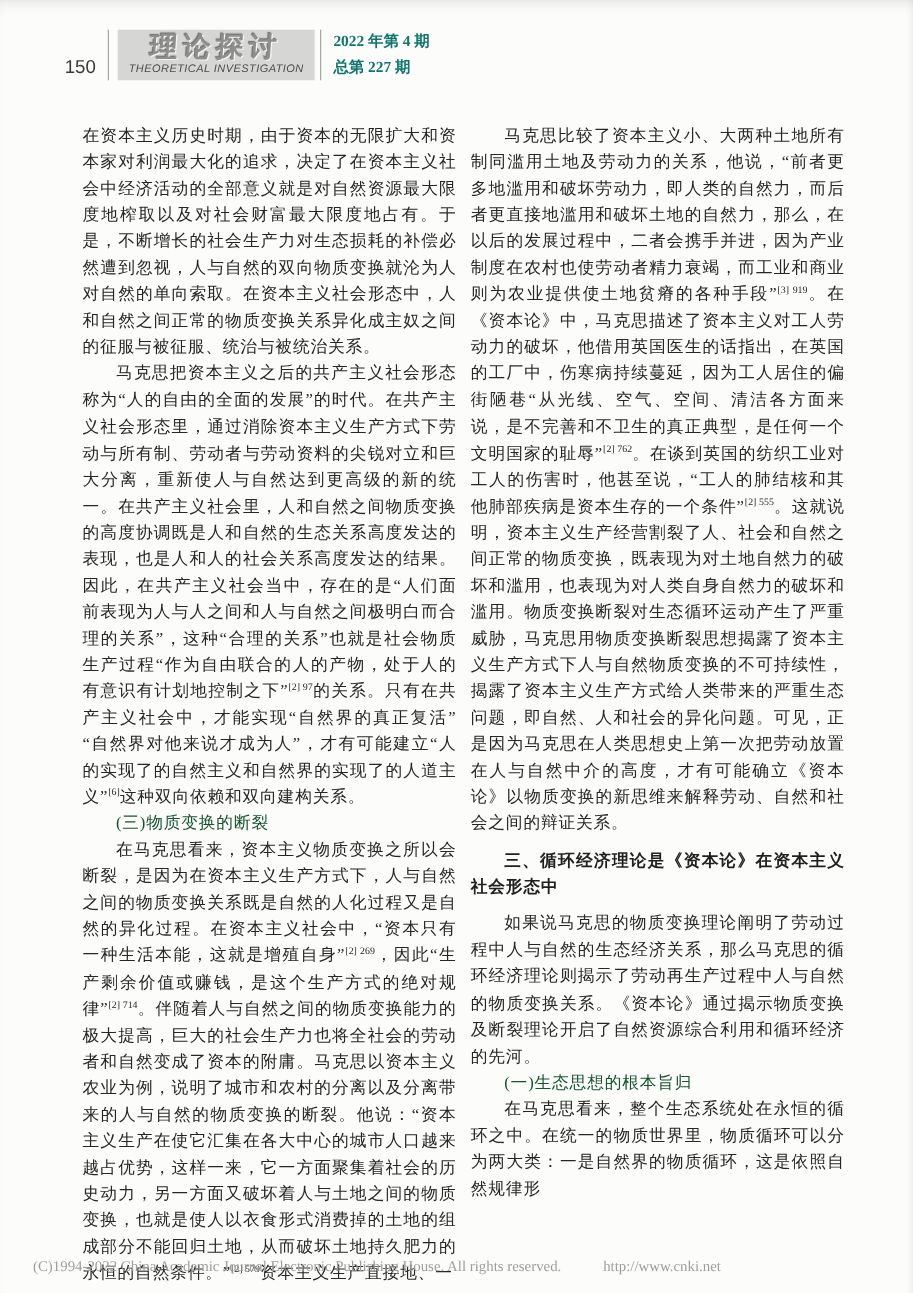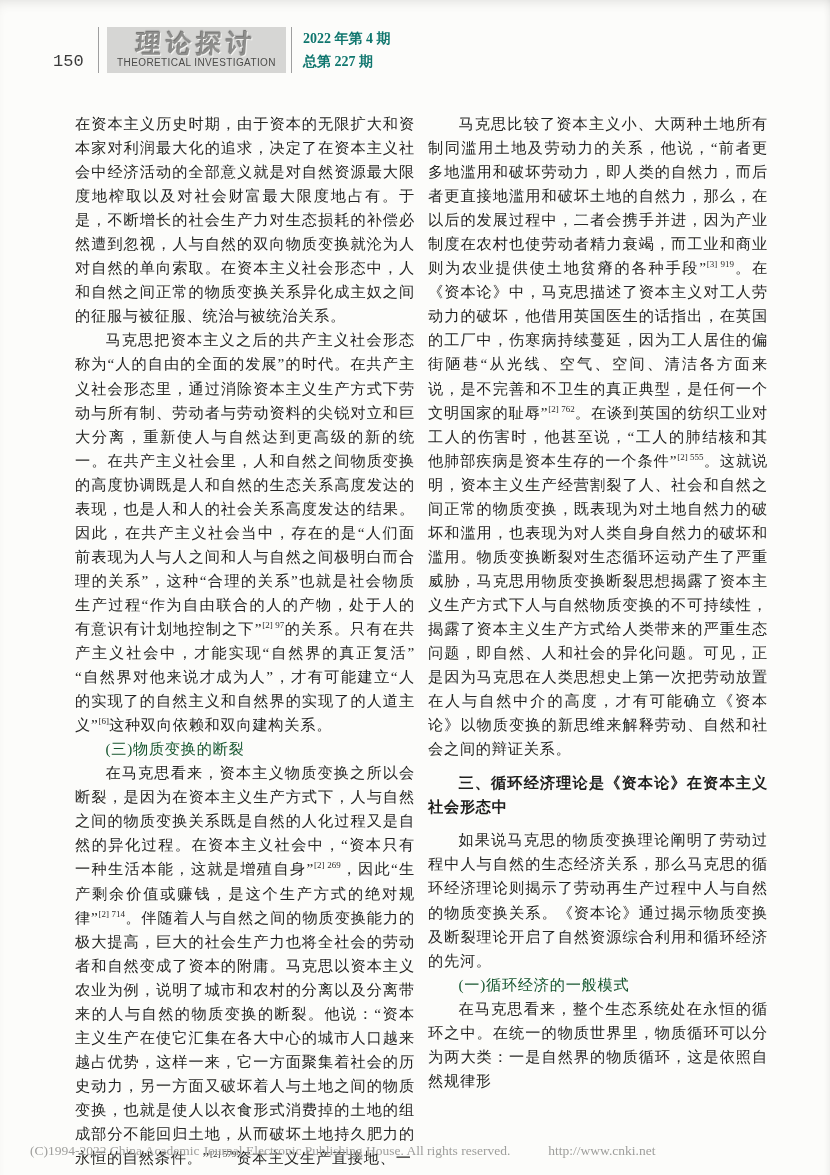--- a/index.html
+++ b/index.html
@@ -10,23 +10,23 @@
     box-shadow:inset 0 8px 14px -8px rgba(0,0,0,.14), inset -6px 0 10px -8px rgba(0,0,0,.10);
     font-family:"Liberation Serif","DejaVu Serif",serif;
     overflow:hidden;
   }
   
   .header{
     position:absolute;top:27px;left:53px;
     display:flex;align-items:center;
   }
   .pageno{
-    font-family:Liberation Mono, monospace;
+    font-family:Liberation Sans, sans-serif;
     font-size:17px;color:#3a3a3a;
-    width:40px;
+    width:40px;text-align:center;
     align-self:flex-end;padding-bottom:2px;
   }
   .vdiv{width:1px;height:46px;background:#9f9f9f;margin:0 5px;}
   .logo{
     background:#d6d6d4;
     padding:3px 10px 4px;
     text-align:center;
     margin-left:3px;
   }
   .logo-title{
@@ -37,20 +37,21 @@
     text-shadow:1px 1px 0 #f4f4f2,-1px -1px 1px #6d6d6b;
     transform:skewX(-4deg);
     white-space:nowrap;
   }
   .logo-sub{
     font-family:"Liberation Sans","DejaVu Sans",sans-serif;
     font-size:10px;line-height:12px;
     letter-spacing:.4px;
     color:#4b4b49;
     white-space:nowrap;
+    font-style:italic;
   }
   .issue{
     font-family:Liberation Serif, serif;
     font-size:14px;line-height:23px;
     font-weight:600;color:#0f766e;
     margin-left:6px;white-space:nowrap;
   }
   
   .columns{
     position:absolute;top:112px;left:75px;
@@ -112,21 +113,21 @@
     <div class="col">
         <p class="para body">在资本主义历史时期，由于资本的无限扩大和资本家对利润最大化的追求，决定了在资本主义社会中经济活动的全部意义就是对自然资源最大限度地榨取以及对社会财富最大限度地占有。于是，不断增长的社会生产力对生态损耗的补偿必然遭到忽视，人与自然的双向物质变换就沦为人对自然的单向索取。在资本主义社会形态中，人和自然之间正常的物质变换关系异化成主奴之间的征服与被征服、统治与被统治关系。</p>
         <p class="para body indent">马克思把资本主义之后的共产主义社会形态称为“人的自由的全面的发展”的时代。在共产主义社会形态里，通过消除资本主义生产方式下劳动与所有制、劳动者与劳动资料的尖锐对立和巨大分离，重新使人与自然达到更高级的新的统一。在共产主义社会里，人和自然之间物质变换的高度协调既是人和自然的生态关系高度发达的表现，也是人和人的社会关系高度发达的结果。因此，在共产主义社会当中，存在的是“人们面前表现为人与人之间和人与自然之间极明白而合理的关系”，这种“合理的关系”也就是社会物质生产过程“作为自由联合的人的产物，处于人的有意识有计划地控制之下”<sup>[2] 97</sup>的关系。只有在共产主义社会中，才能实现“自然界的真正复活”“自然界对他来说才成为人”，才有可能建立“人的实现了的自然主义和自然界的实现了的人道主义”<sup>[6]</sup>这种双向依赖和双向建构关系。</p>
         <p class="para subheading indent">(三)物质变换的断裂</p>
         <p class="para body indent">在马克思看来，资本主义物质变换之所以会断裂，是因为在资本主义生产方式下，人与自然之间的物质变换关系既是自然的人化过程又是自然的异化过程。在资本主义社会中，“资本只有一种生活本能，这就是增殖自身”<sup>[2] 269</sup>，因此“生产剩余价值或赚钱，是这个生产方式的绝对规律”<sup>[2] 714</sup>。伴随着人与自然之间的物质变换能力的极大提高，巨大的社会生产力也将全社会的劳动者和自然变成了资本的附庸。马克思以资本主义农业为例，说明了城市和农村的分离以及分离带来的人与自然的物质变换的断裂。他说：“资本主义生产在使它汇集在各大中心的城市人口越来越占优势，这样一来，它一方面聚集着社会的历史动力，另一方面又破坏着人与土地之间的物质变换，也就是使人以衣食形式消费掉的土地的组成部分不能回归土地，从而破坏土地持久肥力的永恒的自然条件。”<sup>[2] 579</sup>资本主义生产直接地、一</p>
       </div>
     <div class="col">
         <p class="para body indent">马克思比较了资本主义小、大两种土地所有制同滥用土地及劳动力的关系，他说，“前者更多地滥用和破坏劳动力，即人类的自然力，而后者更直接地滥用和破坏土地的自然力，那么，在以后的发展过程中，二者会携手并进，因为产业制度在农村也使劳动者精力衰竭，而工业和商业则为农业提供使土地贫瘠的各种手段”<sup>[3] 919</sup>。在《资本论》中，马克思描述了资本主义对工人劳动力的破坏，他借用英国医生的话指出，在英国的工厂中，伤寒病持续蔓延，因为工人居住的偏街陋巷“从光线、空气、空间、清洁各方面来说，是不完善和不卫生的真正典型，是任何一个文明国家的耻辱”<sup>[2] 762</sup>。在谈到英国的纺织工业对工人的伤害时，他甚至说，“工人的肺结核和其他肺部疾病是资本生存的一个条件”<sup>[2] 555</sup>。这就说明，资本主义生产经营割裂了人、社会和自然之间正常的物质变换，既表现为对土地自然力的破坏和滥用，也表现为对人类自身自然力的破坏和滥用。物质变换断裂对生态循环运动产生了严重威胁，马克思用物质变换断裂思想揭露了资本主义生产方式下人与自然物质变换的不可持续性，揭露了资本主义生产方式给人类带来的严重生态问题，即自然、人和社会的异化问题。可见，正是因为马克思在人类思想史上第一次把劳动放置在人与自然中介的高度，才有可能确立《资本论》以物质变换的新思维来解释劳动、自然和社会之间的辩证关系。</p>
         <p class="para heading indent">三、循环经济理论是《资本论》在资本主义社会形态中</p>
         <p class="para body indent">如果说马克思的物质变换理论阐明了劳动过程中人与自然的生态经济关系，那么马克思的循环经济理论则揭示了劳动再生产过程中人与自然的物质变换关系。《资本论》通过揭示物质变换及断裂理论开启了自然资源综合利用和循环经济的先河。</p>
-        <p class="para subheading indent">(一)循环经济的一般模式</p>
+        <p class="para subheading indent">(一)生态思想的根本旨归</p>
         <p class="para body indent">在马克思看来，整个生态系统处在永恒的循环之中。在统一的物质世界里，物质循环可以分为两大类：一是自然界的物质循环，这是依照自然规律形</p>
       </div>
   </div>
 
   <div class="footer">
     <span>(C)1994-2022 China Academic Journal Electronic Publishing House. All rights reserved.</span><span class="url">http://www.cnki.net</span>
   </div>
 
 </div>
 

